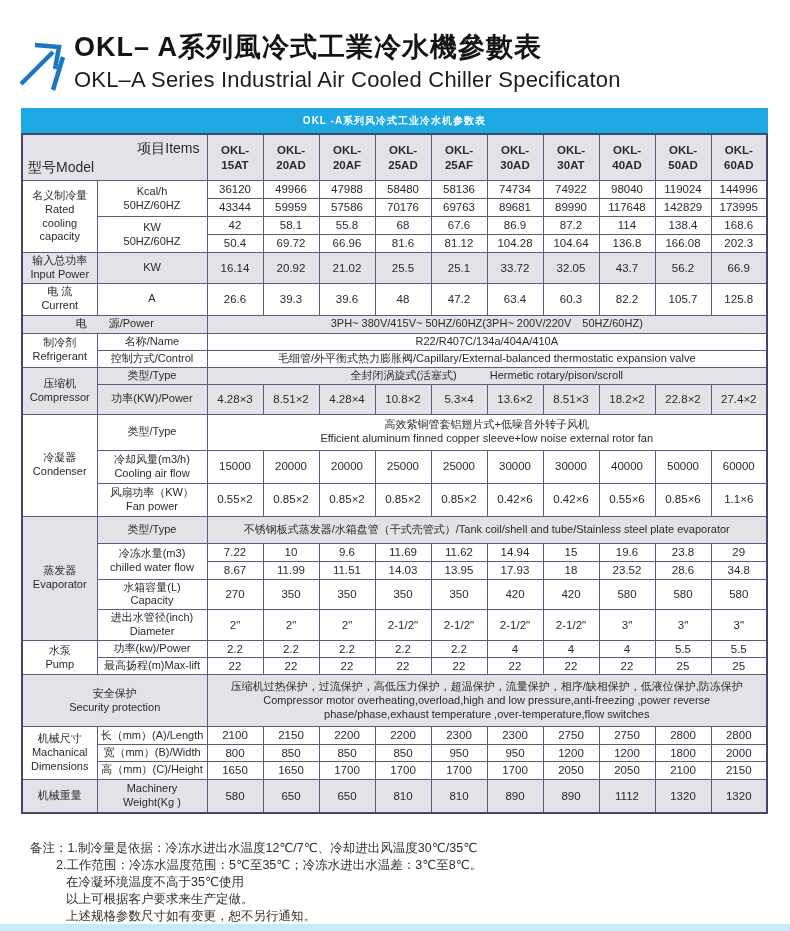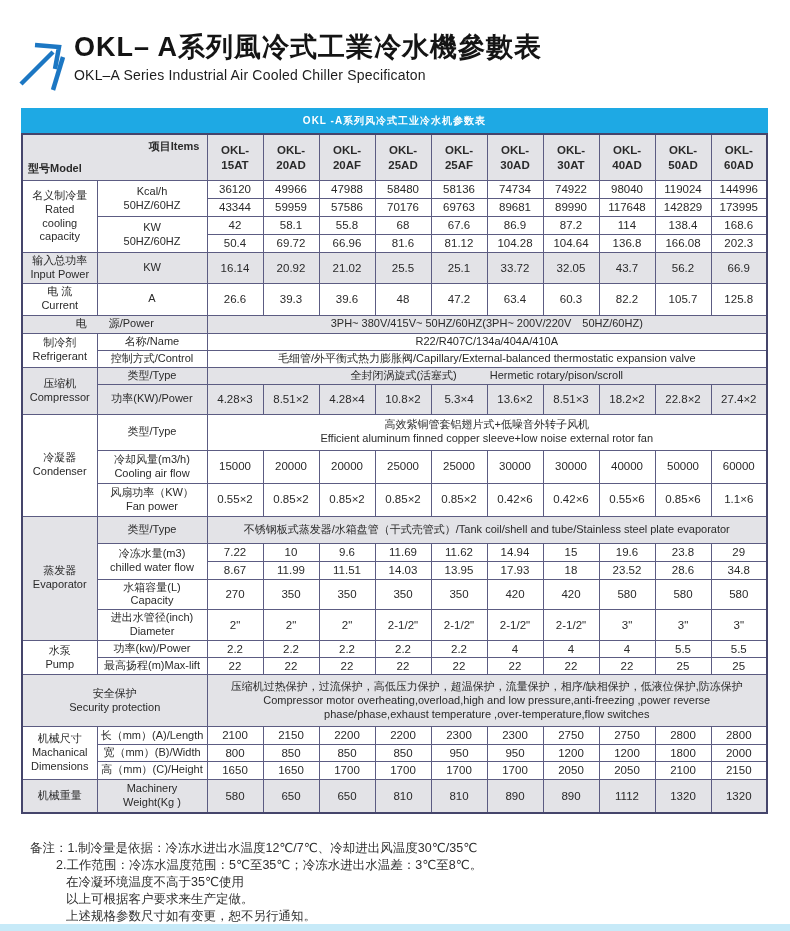--- a/index.html
+++ b/index.html
@@ -3,39 +3,39 @@
 <meta charset="utf-8">
 <style>
   html,body{margin:0;padding:0;background:#fff;}
   .page{position:relative;width:790px;height:931px;background:#ffffff;overflow:hidden;
         font-family:"Liberation Sans","DejaVu Sans",sans-serif;color:#222;}
   
   .doc-header{display:flex;align-items:flex-start;margin:30px 0 0 18px;}
   .arrow{width:50px;height:58px;flex:0 0 auto;margin-top:6px;}
   .titles{margin-left:6px;}
   .title-zh{margin:0;font-size:27px;font-weight:bold;color:#141414;letter-spacing:1px;line-height:34px;}
-  .title-en{font-size:14px;color:#1c1c1c;margin-top:3px;letter-spacing:0.2px;}
+  .title-en{font-size:22px;color:#1c1c1c;margin-top:3px;letter-spacing:0.2px;}
   
   .spec{width:747px;margin:14px 0 0 21px;}
   .banner{height:25px;line-height:25px;background:#1ea9e4;color:#ffffff;text-align:center;
           font-size:10px;font-weight:bold;letter-spacing:1px;}
   table.spec-table{border-collapse:collapse;width:100%;table-layout:fixed;
           border:2px solid #45456b;font-size:11px;color:#2a2a2a;}
   .c-lab{width:75px;}
   .c-item{width:110px;}
   .c-data{width:56px;}
   th,td{border:1px solid #5c5c82;text-align:center;vertical-align:middle;
         padding:1px 2px;white-space:pre-line;line-height:1.25;overflow:hidden;}
   thead th{height:30px;font-size:11.5px;}
   tr.shade td, tr.shade th, td.cshade{background:#e3e3e7;}
   .corner{position:relative;background-color:#e3e3e7;
     background-image:linear-gradient(to bottom right,
       transparent calc(50% - 0.7px), #5c5c82 calc(50% - 0.7px),
       #5c5c82 calc(50% + 0.7px), transparent calc(50% + 0.7px));}
-  .corner span{position:absolute;font-size:11px;font-weight:bold;}
+  .corner span{position:absolute;font-size:14px;font-weight:normal;}
   .corner-model{left:5px;bottom:4px;}
   .corner-items{right:7px;top:5px;}
   td.lab{font-size:11px;}
   td.item{font-size:11px;}
   td.spanv{font-size:11px;}
   td.val{font-size:11.5px;}
   
   .notes{margin:26px 0 0 30px;font-size:12.5px;line-height:17px;color:#2f2f2f;}
   .note.i1{margin-left:26px;}
   .note.i2{margin-left:36px;}

